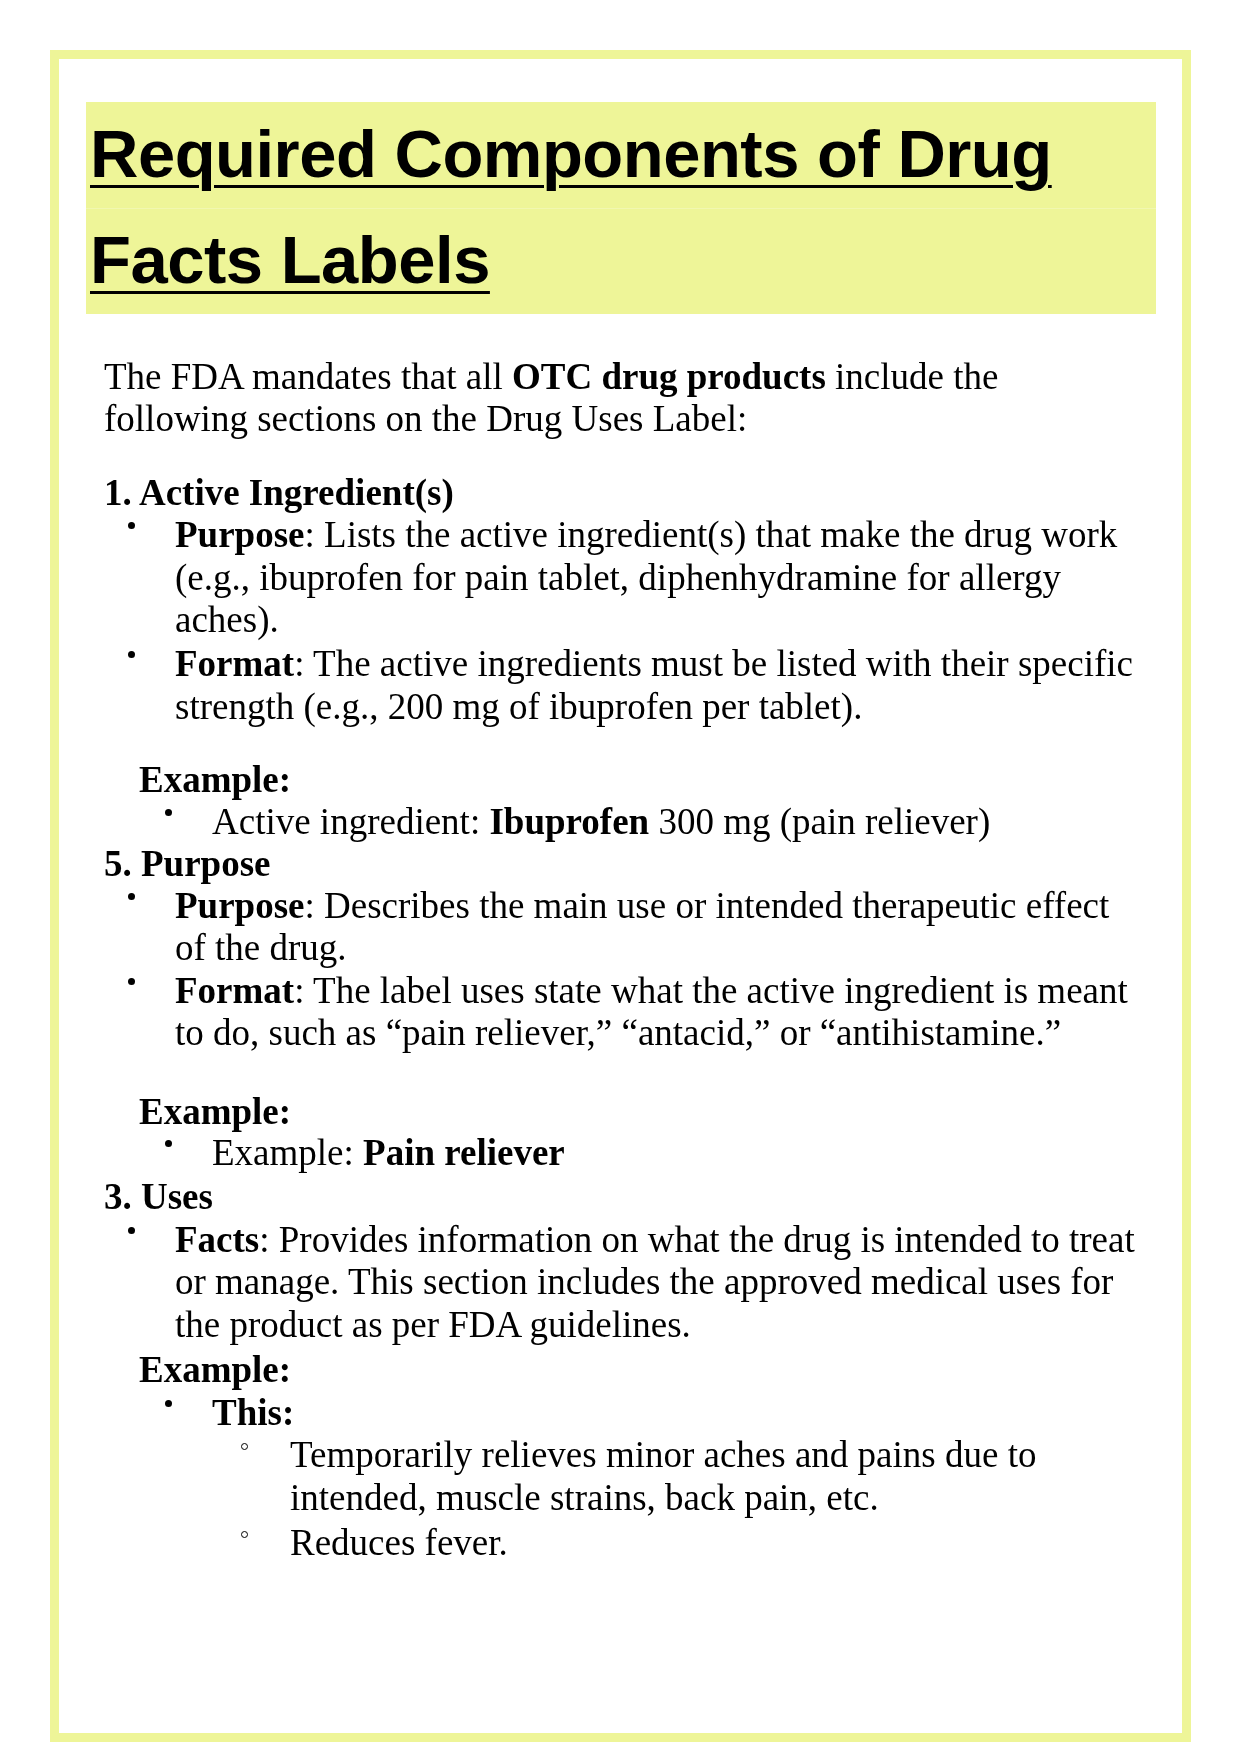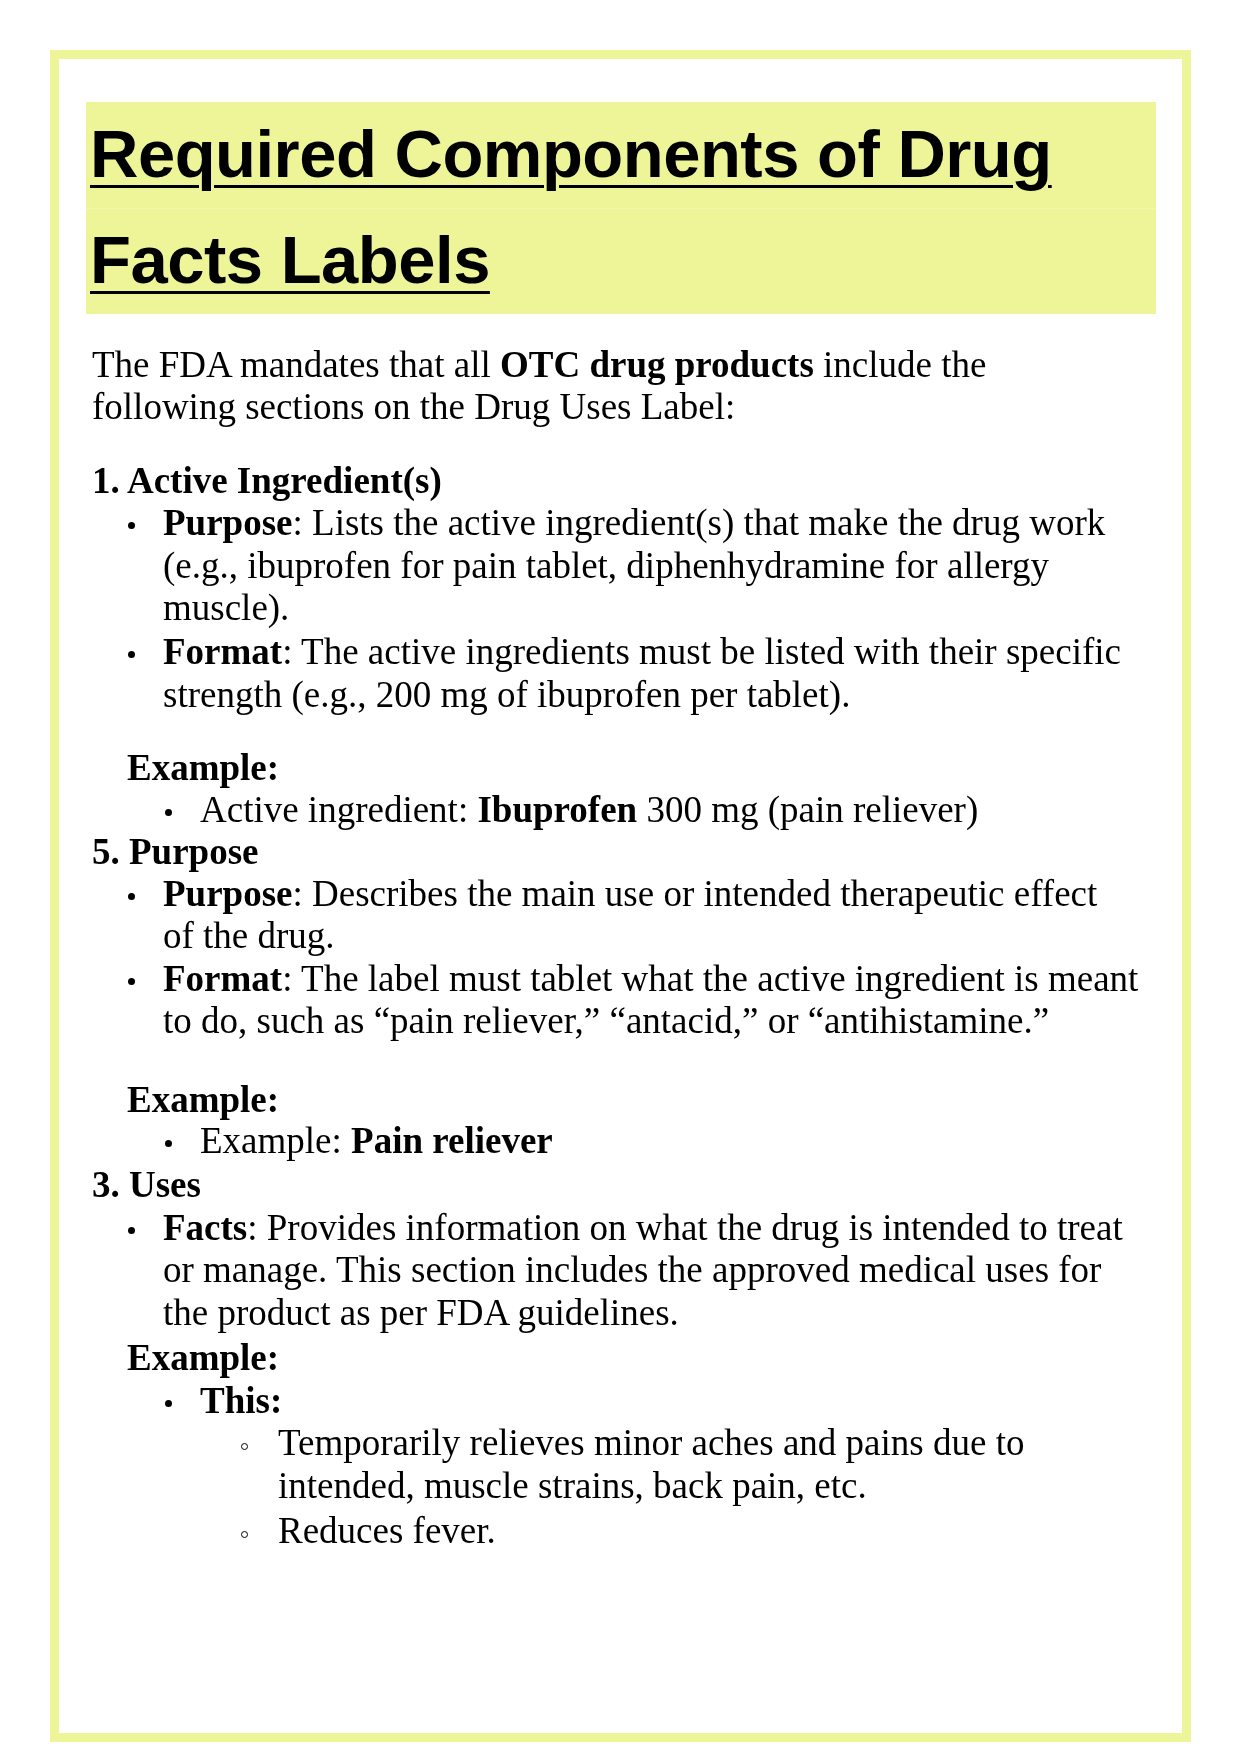--- a/index.html
+++ b/index.html
@@ -15,21 +15,21 @@
   .title-band.b1 { top: 102px; }
   .title-band.b2 { top: 208px; border-top: 1px solid #f1f7b0; box-sizing: border-box; }
   .title-line {
     position: absolute; left: 90px; margin: 0;
     font-family: "Liberation Sans", sans-serif; font-weight: bold;
     font-size: 67px; line-height: 80px; color: #000;
     white-space: nowrap; letter-spacing: -0.5px;
     text-decoration: underline; text-decoration-thickness: 3px; text-underline-offset: 8px;
   }
   .line {
-    position: absolute; margin: 0; white-space: nowrap;
+    position: absolute; margin: 12px; white-space: nowrap;
     font-family: "Liberation Serif", serif; font-size: 37px; line-height: 42px; color: #000;
   }
   .b { font-weight: bold; }
   .dot {
     position: absolute; width: 7px; height: 7px; border-radius: 50%; background: #000;
   }
   .circ {
     position: absolute; width: 7px; height: 7px; border-radius: 50%;
     border: 1.3px solid #000; box-sizing: border-box; background: transparent;
   }
@@ -45,38 +45,38 @@
 <h1 class="title-line" style="top:220px">Facts Labels</h1>
 
 <p class="line" style="left:92px; top:344px"><span>The FDA mandates that all </span><span class="b">OTC drug products</span><span> include the</span></p>
 <p class="line" style="left:92px; top:386px">following sections on the Drug Uses Label:</p>
 
 <p class="line b" style="left:92px; top:460px">1. Active Ingredient(s)</p>
 
 <span class="dot" style="left:128px; top:522px"></span>
 <p class="line" style="left:163px; top:502px"><span class="b">Purpose</span><span>: Lists the active ingredient(s) that make the drug work</span></p>
 <p class="line" style="left:163px; top:545px">(e.g., ibuprofen for pain tablet, diphenhydramine for allergy</p>
-<p class="line" style="left:163px; top:587px">muscle).</p>
+<p class="line" style="left:163px; top:587px">aches).</p>
 
 <span class="dot" style="left:128px; top:651px"></span>
 <p class="line" style="left:163px; top:631px"><span class="b">Format</span><span>: The active ingredients must be listed with their specific</span></p>
 <p class="line" style="left:163px; top:674px">strength (e.g., 200 mg of ibuprofen per tablet).</p>
 
 <p class="line b" style="left:127px; top:747px">Example:</p>
 <span class="dot" style="left:165px; top:809px"></span>
 <p class="line" style="left:200px; top:789px"><span>Active ingredient: </span><span class="b">Ibuprofen</span><span> 300 mg (pain reliever)</span></p>
 
 <p class="line b" style="left:92px; top:831px">5. Purpose</p>
 
 <span class="dot" style="left:128px; top:893px"></span>
 <p class="line" style="left:163px; top:873px"><span class="b">Purpose</span><span>: Describes the main use or intended therapeutic effect</span></p>
 <p class="line" style="left:163px; top:915px">of the drug.</p>
 
 <span class="dot" style="left:128px; top:978px"></span>
-<p class="line" style="left:163px; top:958px"><span class="b">Format</span><span>: The label must tablet what the active ingredient is meant</span></p>
+<p class="line" style="left:163px; top:958px"><span class="b">Format</span><span>: The label uses state what the active ingredient is meant</span></p>
 <p class="line" style="left:163px; top:1000px">to do, such as “pain reliever,” “antacid,” or “antihistamine.”</p>
 
 <p class="line b" style="left:127px; top:1079px">Example:</p>
 <span class="dot" style="left:165px; top:1140px"></span>
 <p class="line" style="left:200px; top:1120px"><span>Example: </span><span class="b">Pain reliever</span></p>
 
 <p class="line b" style="left:92px; top:1164px">3. Uses</p>
 
 <span class="dot" style="left:128px; top:1227px"></span>
 <p class="line" style="left:163px; top:1207px"><span class="b">Facts</span><span>: Provides information on what the drug is intended to treat</span></p>

